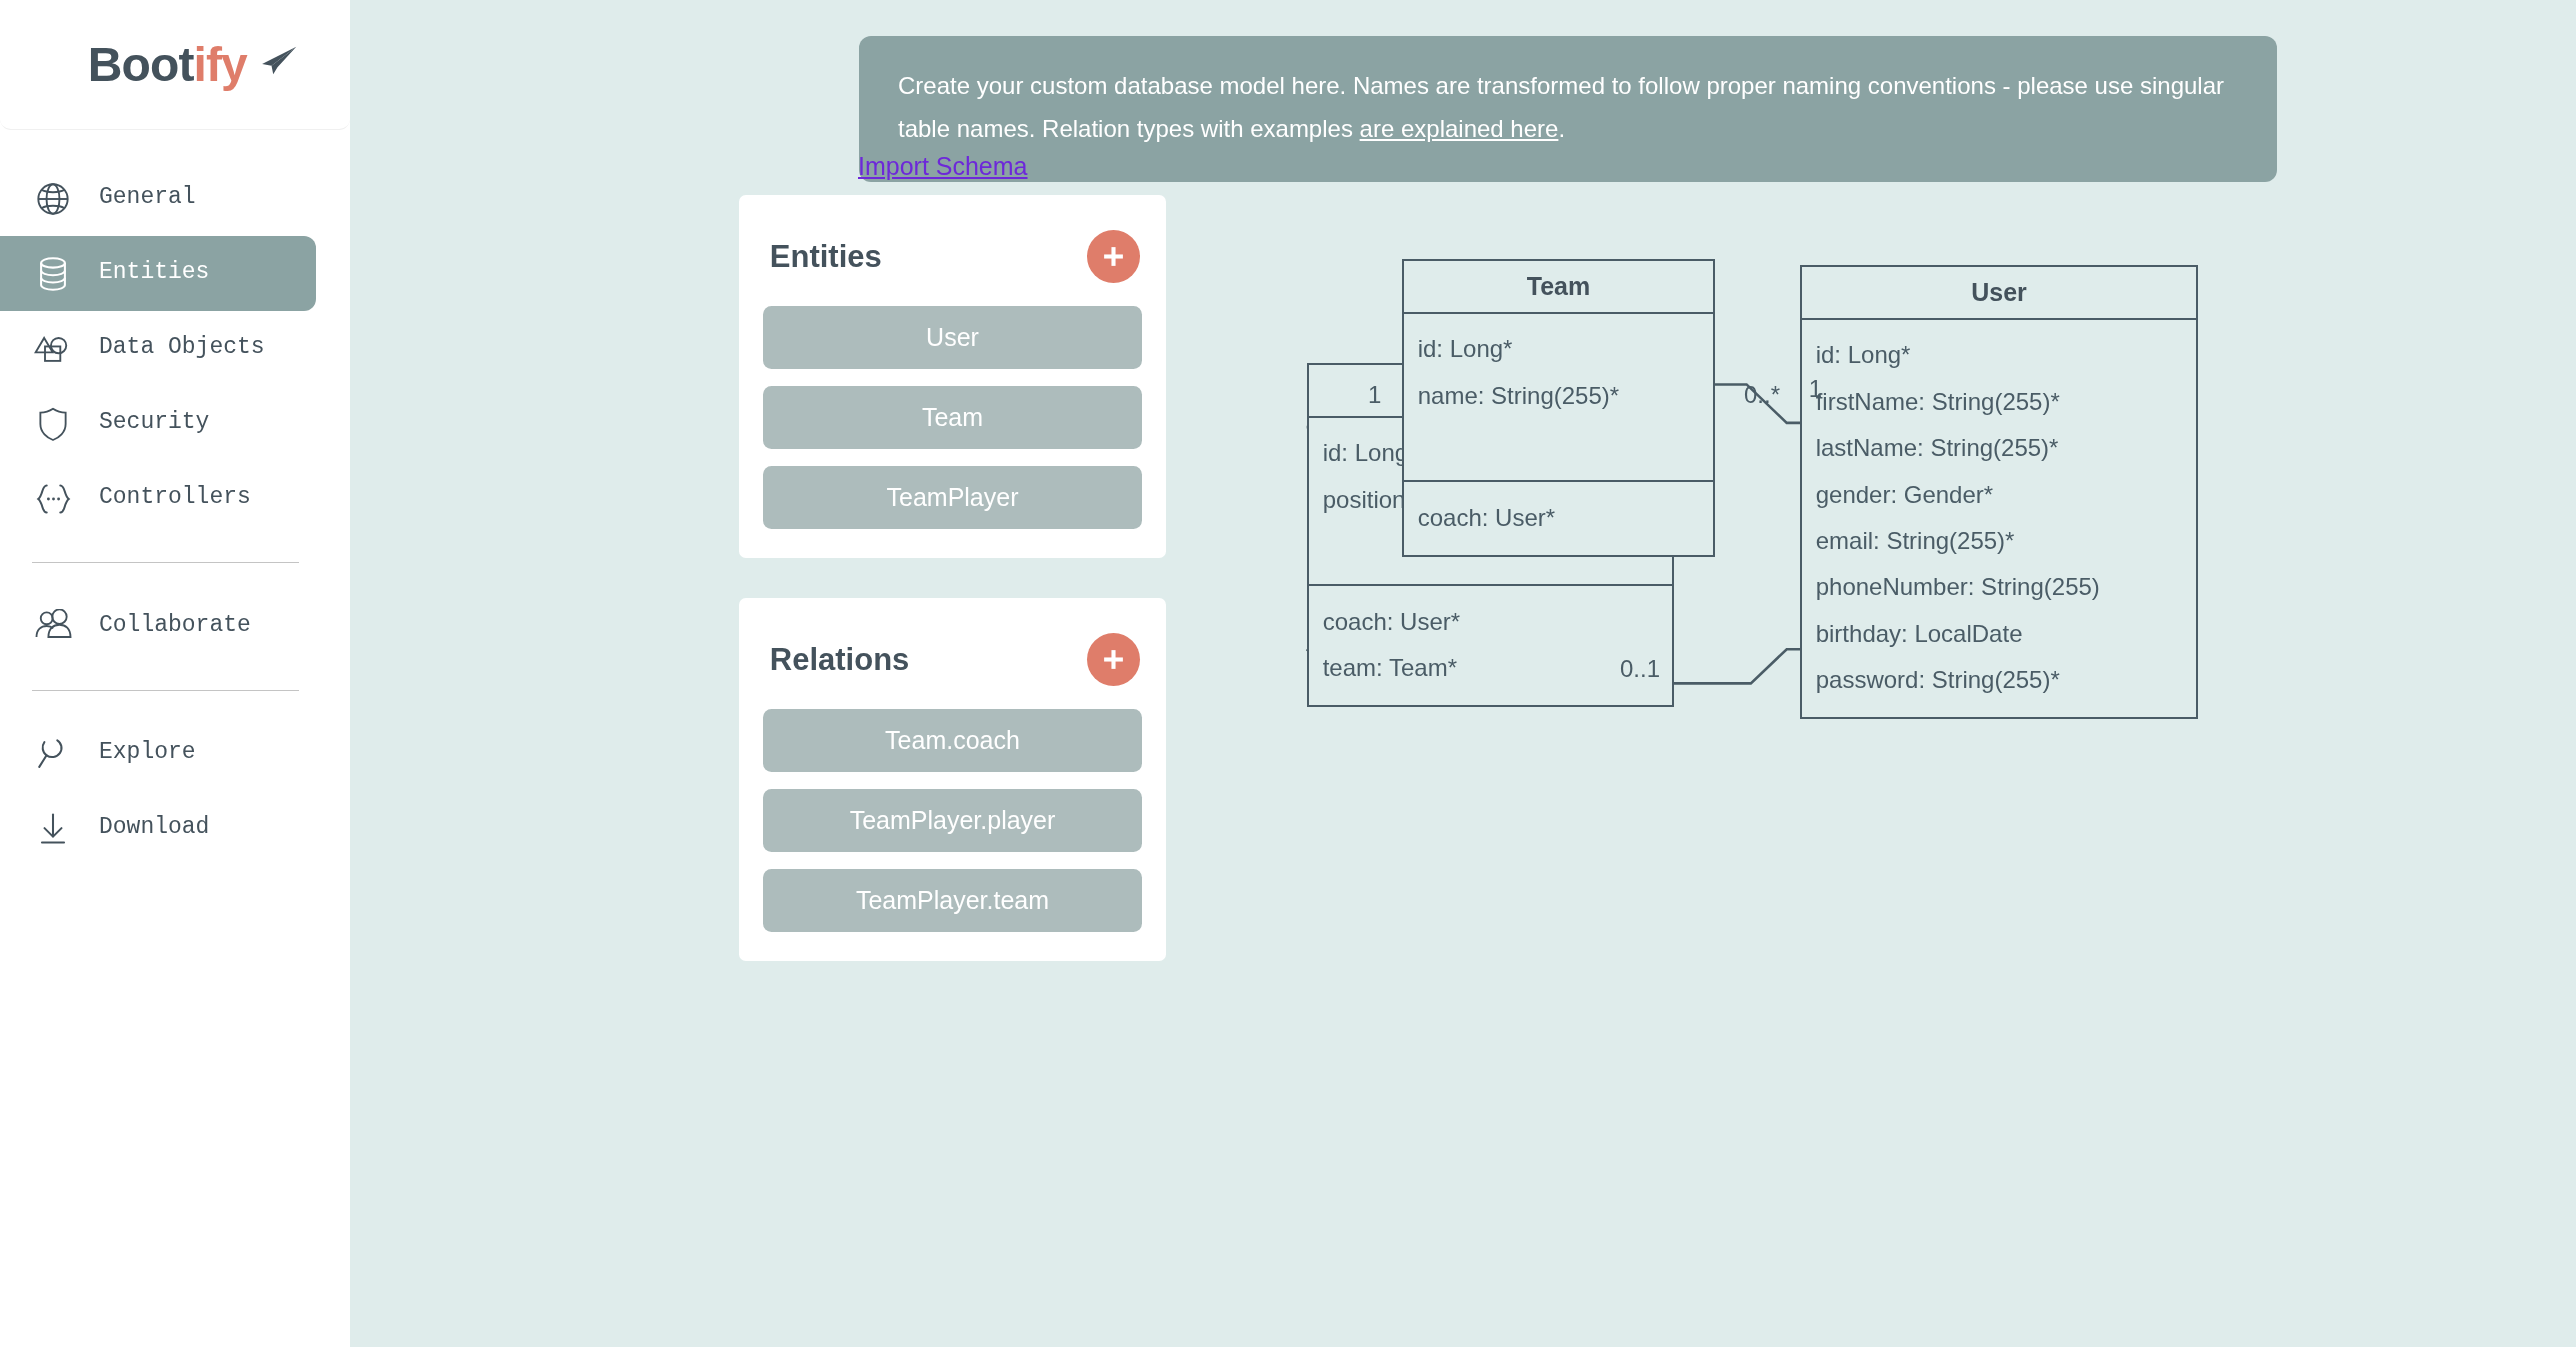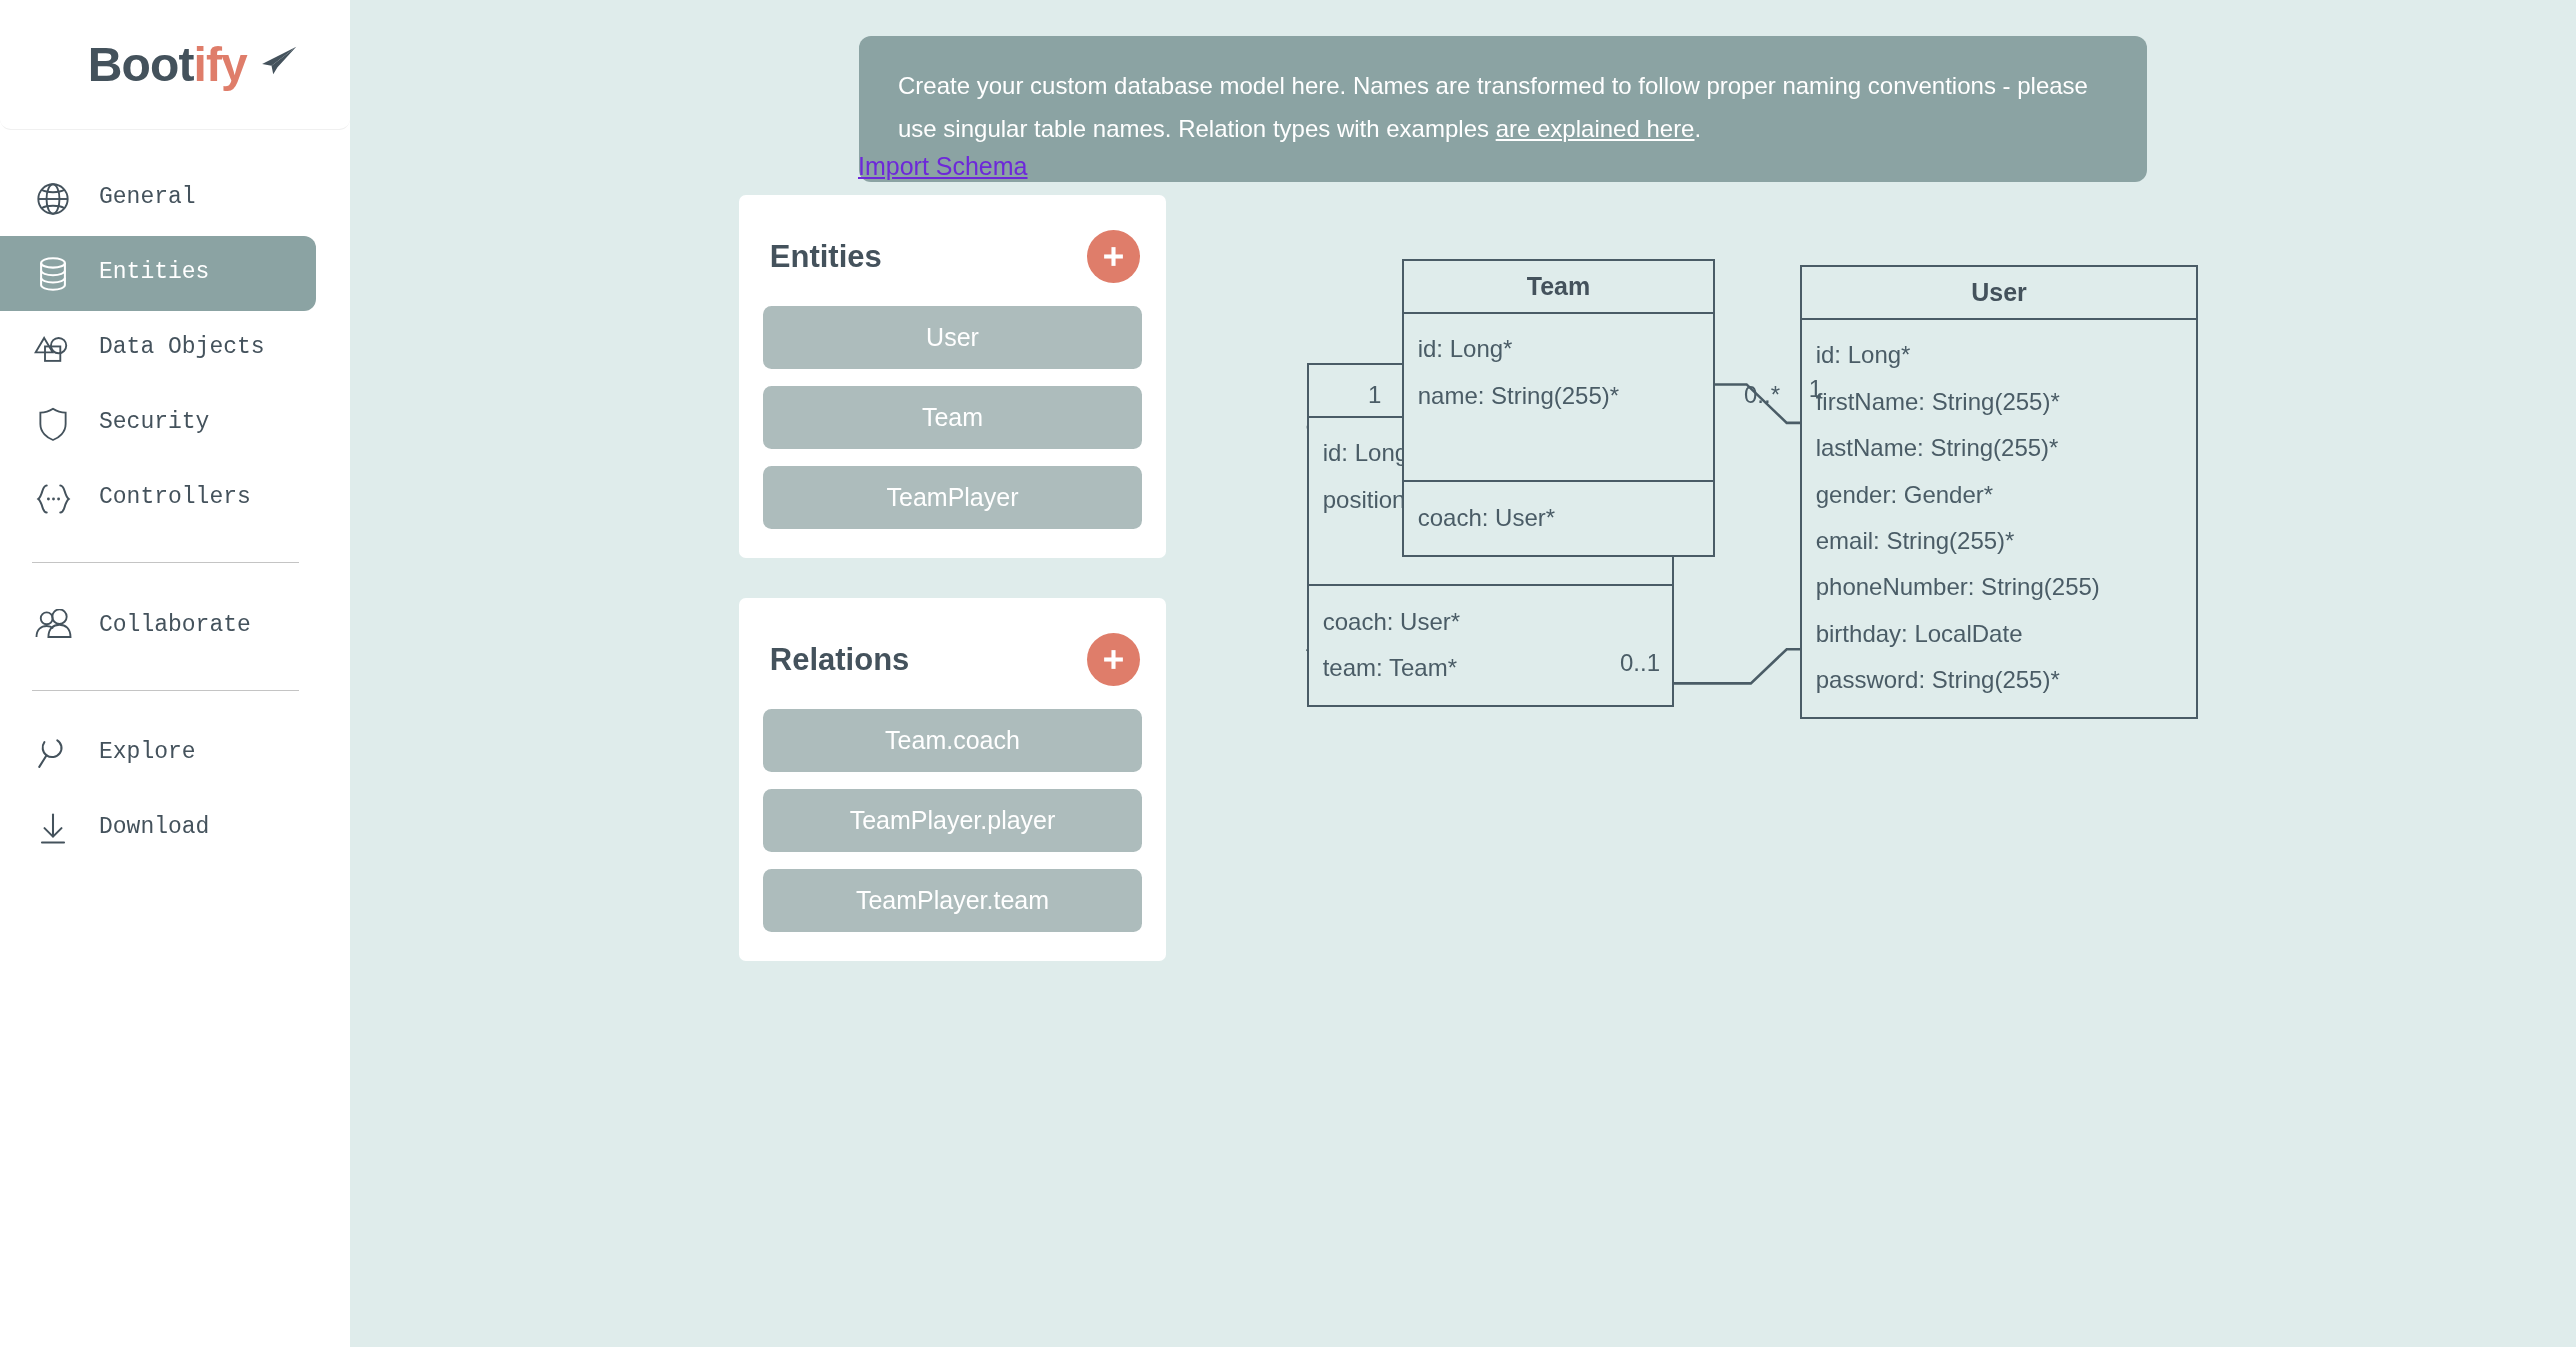--- a/index.html
+++ b/index.html
@@ -64,21 +64,21 @@
   .main {
     flex: 1; position: relative;
     background: #dfeceb;
     height: 1348px;
   }
 
   
   .banner {
     position: absolute;
     left: 509px; top: 36px;
-    width: 1288px;
+    width: 1418px;
     border-radius: 12px;
     background: #8ba3a3;
     color: #ffffff;
     padding: 29px 39px 32px 39px;
     font-size: 24px;
     line-height: 1.78;
   }
   .banner a { color: #ffffff; text-decoration: underline; }
 
   
@@ -346,21 +346,21 @@
 
       <div class="er-box" id="box-teamplayer" style="left: 957px; top: 363px; width: 367px;">
           <div class="er-title">TeamPlayer<span class="mult" style="right: 10.2px; top: 50%; transform: translateY(-50%); font-weight: normal;">0..*</span></div>
           <div class="er-section">
             <div class="er-field">id: Long*</div>
             <div class="er-field">position: PlayerPosition*</div>
           </div>
           <div class="er-section">
             <div class="er-field">coach: User*</div>
             <div class="er-field">team: Team*</div>
-            <span class="mult" style="right: 12px; bottom: 28px;">0..1</span>
+            <span class="mult" style="right: 12px; bottom: 22px;">0..1</span>
           </div>
         </div>
 
       <div class="er-box" id="box-team" style="left: 1052px; top: 259px; width: 313px;">
           <div class="er-title">Team</div>
           <div class="er-section">
             <div class="er-field">id: Long*</div>
             <div class="er-field">name: String(255)*</div>
           </div>
           <div class="er-section">

